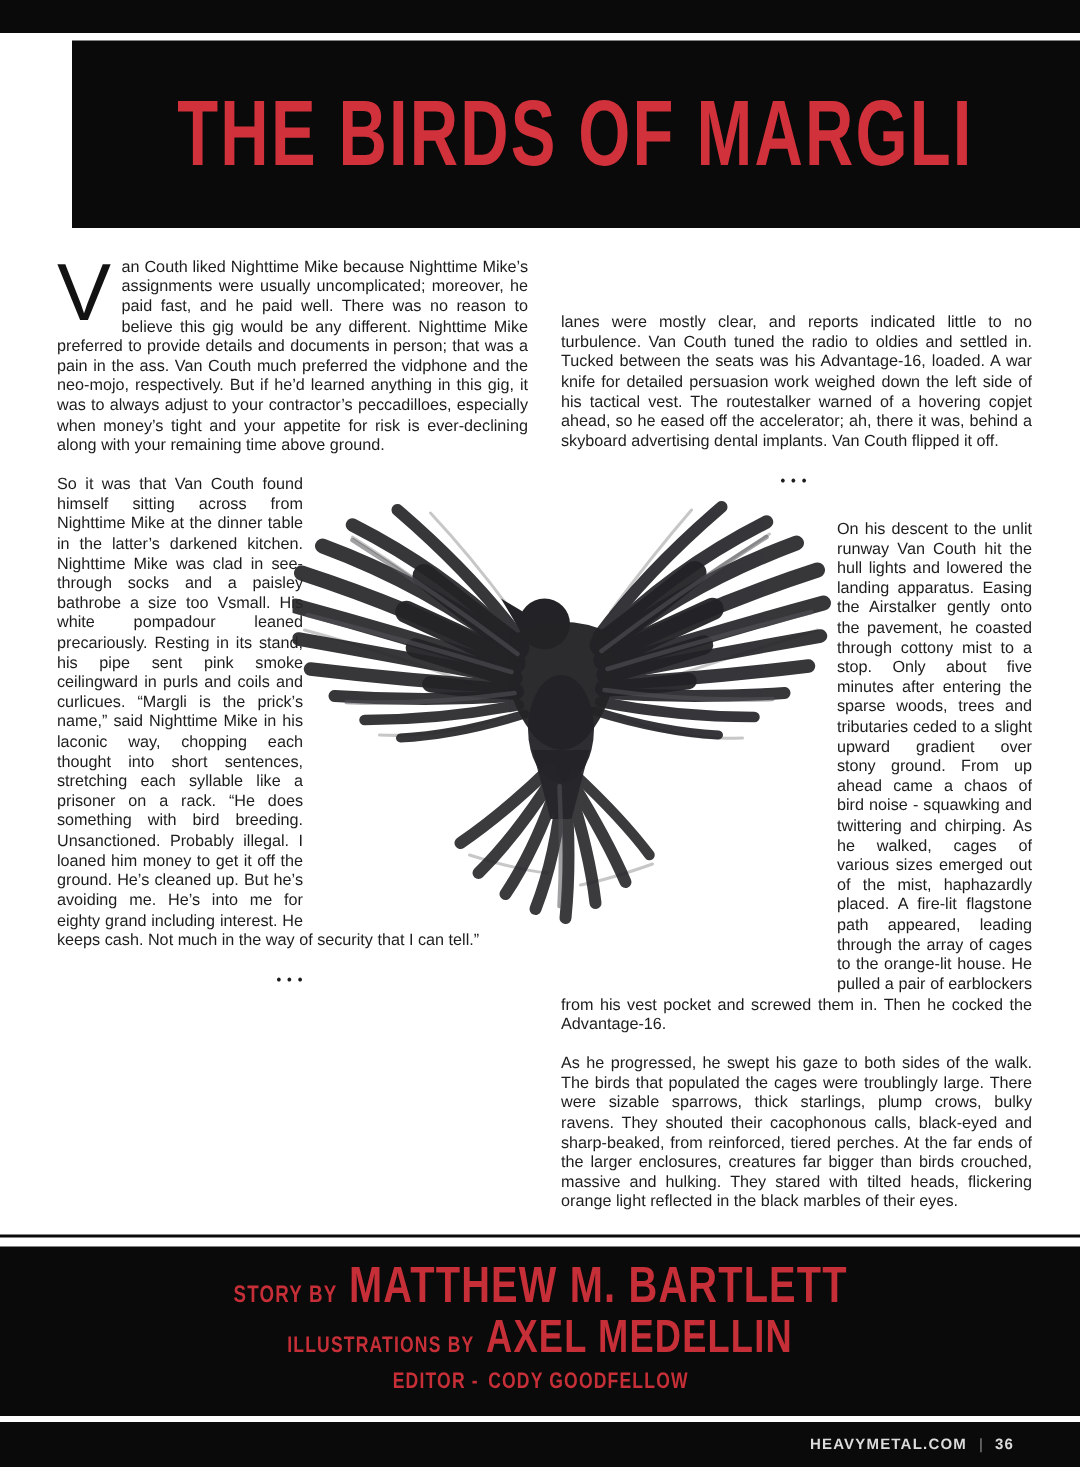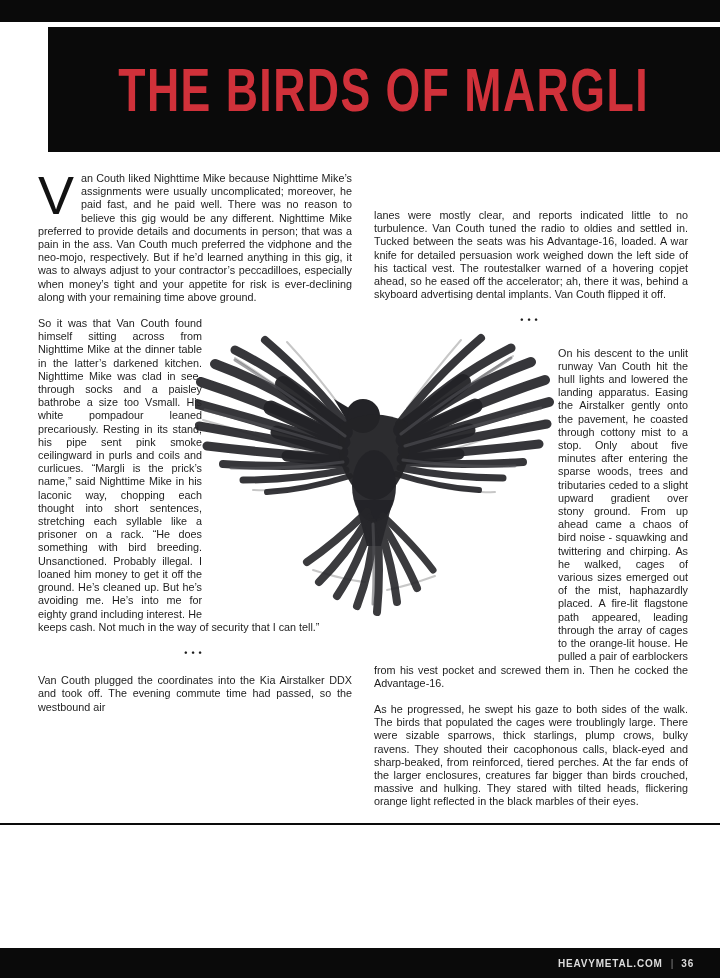--- a/index.html
+++ b/index.html
@@ -11,21 +11,21 @@
   .top-strip   { position:absolute; top:0;   left:0; right:0; height:22px;  background:#0a0a0a; }
   .title-band  { position:absolute; top:27px; left:0; right:0; height:125px; background:#0a0a0a;
                  display:flex; align-items:center; justify-content:center;margin-left:48px; }
   .page-title  { margin:0; color:#d0313a; font-weight:700; font-size:62px; letter-spacing:2px;
                  transform:scaleX(0.72); white-space:nowrap; line-height:1; }
   .credits-rule{ position:absolute; top:823px; left:0; right:0; height:2px; background:#0a0a0a; }
   .credits     { position:absolute; top:831px; left:0; right:0; height:113px; background:#0a0a0a;
                  display:flex; flex-direction:column; align-items:center; justify-content:flex-start;
                  padding-top:9px; box-sizing:border-box; }
   .bottom-strip{ position:absolute; top:948px; left:0; right:0; height:30px; background:#0a0a0a;
-                 display:flex; align-items:center; justify-content:flex-end; padding-right:26px;
+                 display:flex; align-items:center; justify-content:flex-end; padding-right:44px;
                  box-sizing:border-box; }
 
   
   .content { position:absolute; top:172px; left:38px; width:650px; height:650px;
              font-size:10.8px; line-height:13.2px; color:#1d1d1d; text-align:justify; }
   .col-left  { position:absolute; left:0px;   top:0; width:314px; }
   .col-right { position:absolute; left:336px; top:0; width:314px;margin-top:37px; }
   .content p { margin:0 0 13px 0; }
   .dropcap { float:left; font-size:54px; line-height:40px; padding:3px 7px 0 0; color:#121212; }
   .spacer-r { float:right; width:150px; height:302px; }
@@ -61,21 +61,20 @@
   <div class="title-band">
     <h1 class="page-title">THE BIRDS OF MARGLI</h1>
   </div>
 
   <div class="content">
 
     <div class="col-left">
       <p><span class="dropcap">V</span><span>an Couth liked Nighttime Mike because Nighttime Mike’s assignments were usually uncomplicated; moreover, he paid fast, and he paid well. There was no reason to believe this gig would be any different. Nighttime Mike preferred to provide details and documents in person; that was a pain in the ass. Van Couth much preferred the vidphone and the neo-mojo, respectively. But if he’d learned anything in this gig, it was to always adjust to your contractor’s peccadilloes, especially when money’s tight and your appetite for risk is ever-declining along with your remaining time above ground.</span></p>
       <p><span class="spacer-r"></span><span>So it was that Van Couth found himself sitting across from Nighttime Mike at the dinner table in the latter’s darkened kitchen. Nighttime Mike was clad in see-through socks and a paisley bathrobe a size too Vsmall. His white pompadour leaned precariously. Resting in its stand, his pipe sent pink smoke ceilingward in purls and coils and curlicues. “Margli is the prick’s name,” said Nighttime Mike in his laconic way, chopping each thought into short sentences, stretching each syllable like a prisoner on a rack. “He does something with bird breeding. Unsanctioned. Probably illegal. I loaned him money to get it off the ground. He’s cleaned up. But he’s avoiding me. He’s into me for eighty grand including interest. He keeps cash. Not much in the way of security that I can tell.”</span></p>
       <div class="divider">•••</div>
-      <p><span>Van Couth plugged the coordinates into the Kia Airstalker DDX and took off. The evening commute time had passed, so the westbound air</span></p>
     </div>
 
     <div class="col-right">
       <p><span>lanes were mostly clear, and reports indicated little to no turbulence. Van Couth tuned the radio to oldies and settled in. Tucked between the seats was his Advantage-16, loaded. A war knife for detailed persuasion work weighed down the left side of his tactical vest. The routestalker warned of a hovering copjet ahead, so he eased off the accelerator; ah, there it was, behind a skyboard advertising dental implants. Van Couth flipped it off.</span></p>
       <div class="divider">•••</div>
       <p><span class="spacer-l"></span><span>On his descent to the unlit runway Van Couth hit the hull lights and lowered the landing apparatus. Easing the Airstalker gently onto the pavement, he coasted through cottony mist to a stop. Only about five minutes after entering the sparse woods, trees and tributaries ceded to a slight upward gradient over stony ground. From up ahead came a chaos of bird noise - squawking and twittering and chirping. As he walked, cages of various sizes emerged out of the mist, haphazardly placed. A fire-lit flagstone path appeared, leading through the array of cages to the orange-lit house. He pulled a pair of earblockers from his vest pocket and screwed them in. Then he cocked the Advantage-16.</span></p>
       <p><span>As he progressed, he swept his gaze to both sides of the walk. The birds that populated the cages were troublingly large. There were sizable sparrows, thick starlings, plump crows, bulky ravens. They shouted their cacophonous calls, black-eyed and sharp-beaked, from reinforced, tiered perches. At the far ends of the larger enclosures, creatures far bigger than birds crouched, massive and hulking. They stared with tilted heads, flickering orange light reflected in the black marbles of their eyes.</span></p>
     </div>
 
     <div class="bird">
@@ -157,20 +156,34 @@
           <path d="M208,132 Q266,140 320,138"></path>
           <path d="M178,196 Q180,240 178,276"></path>
         </g>
       </svg>
     </div>
 
   </div>
 
   <div class="credits-rule"></div>
 
+  <div class="credits">
+    <div class="credit-line">
+      <span class="credit-label">STORY BY</span>
+      <span class="credit-name">MATTHEW M. BARTLETT</span>
+    </div>
+    <div class="credit-line">
+      <span class="credit-label small">ILLUSTRATIONS BY</span>
+      <span class="credit-name second">AXEL MEDELLIN</span>
+    </div>
+    <div class="credit-editor">
+      <span>EDITOR -</span>
+      <span>CODY GOODFELLOW</span>
+    </div>
+  </div>
 
   <div class="bottom-strip">
     <span class="footer-text">HEAVYMETAL.COM</span>
     <span class="footer-sep">|</span>
     <span class="footer-text">36</span>
   </div>
 
 </div>
 
 </body></html>

